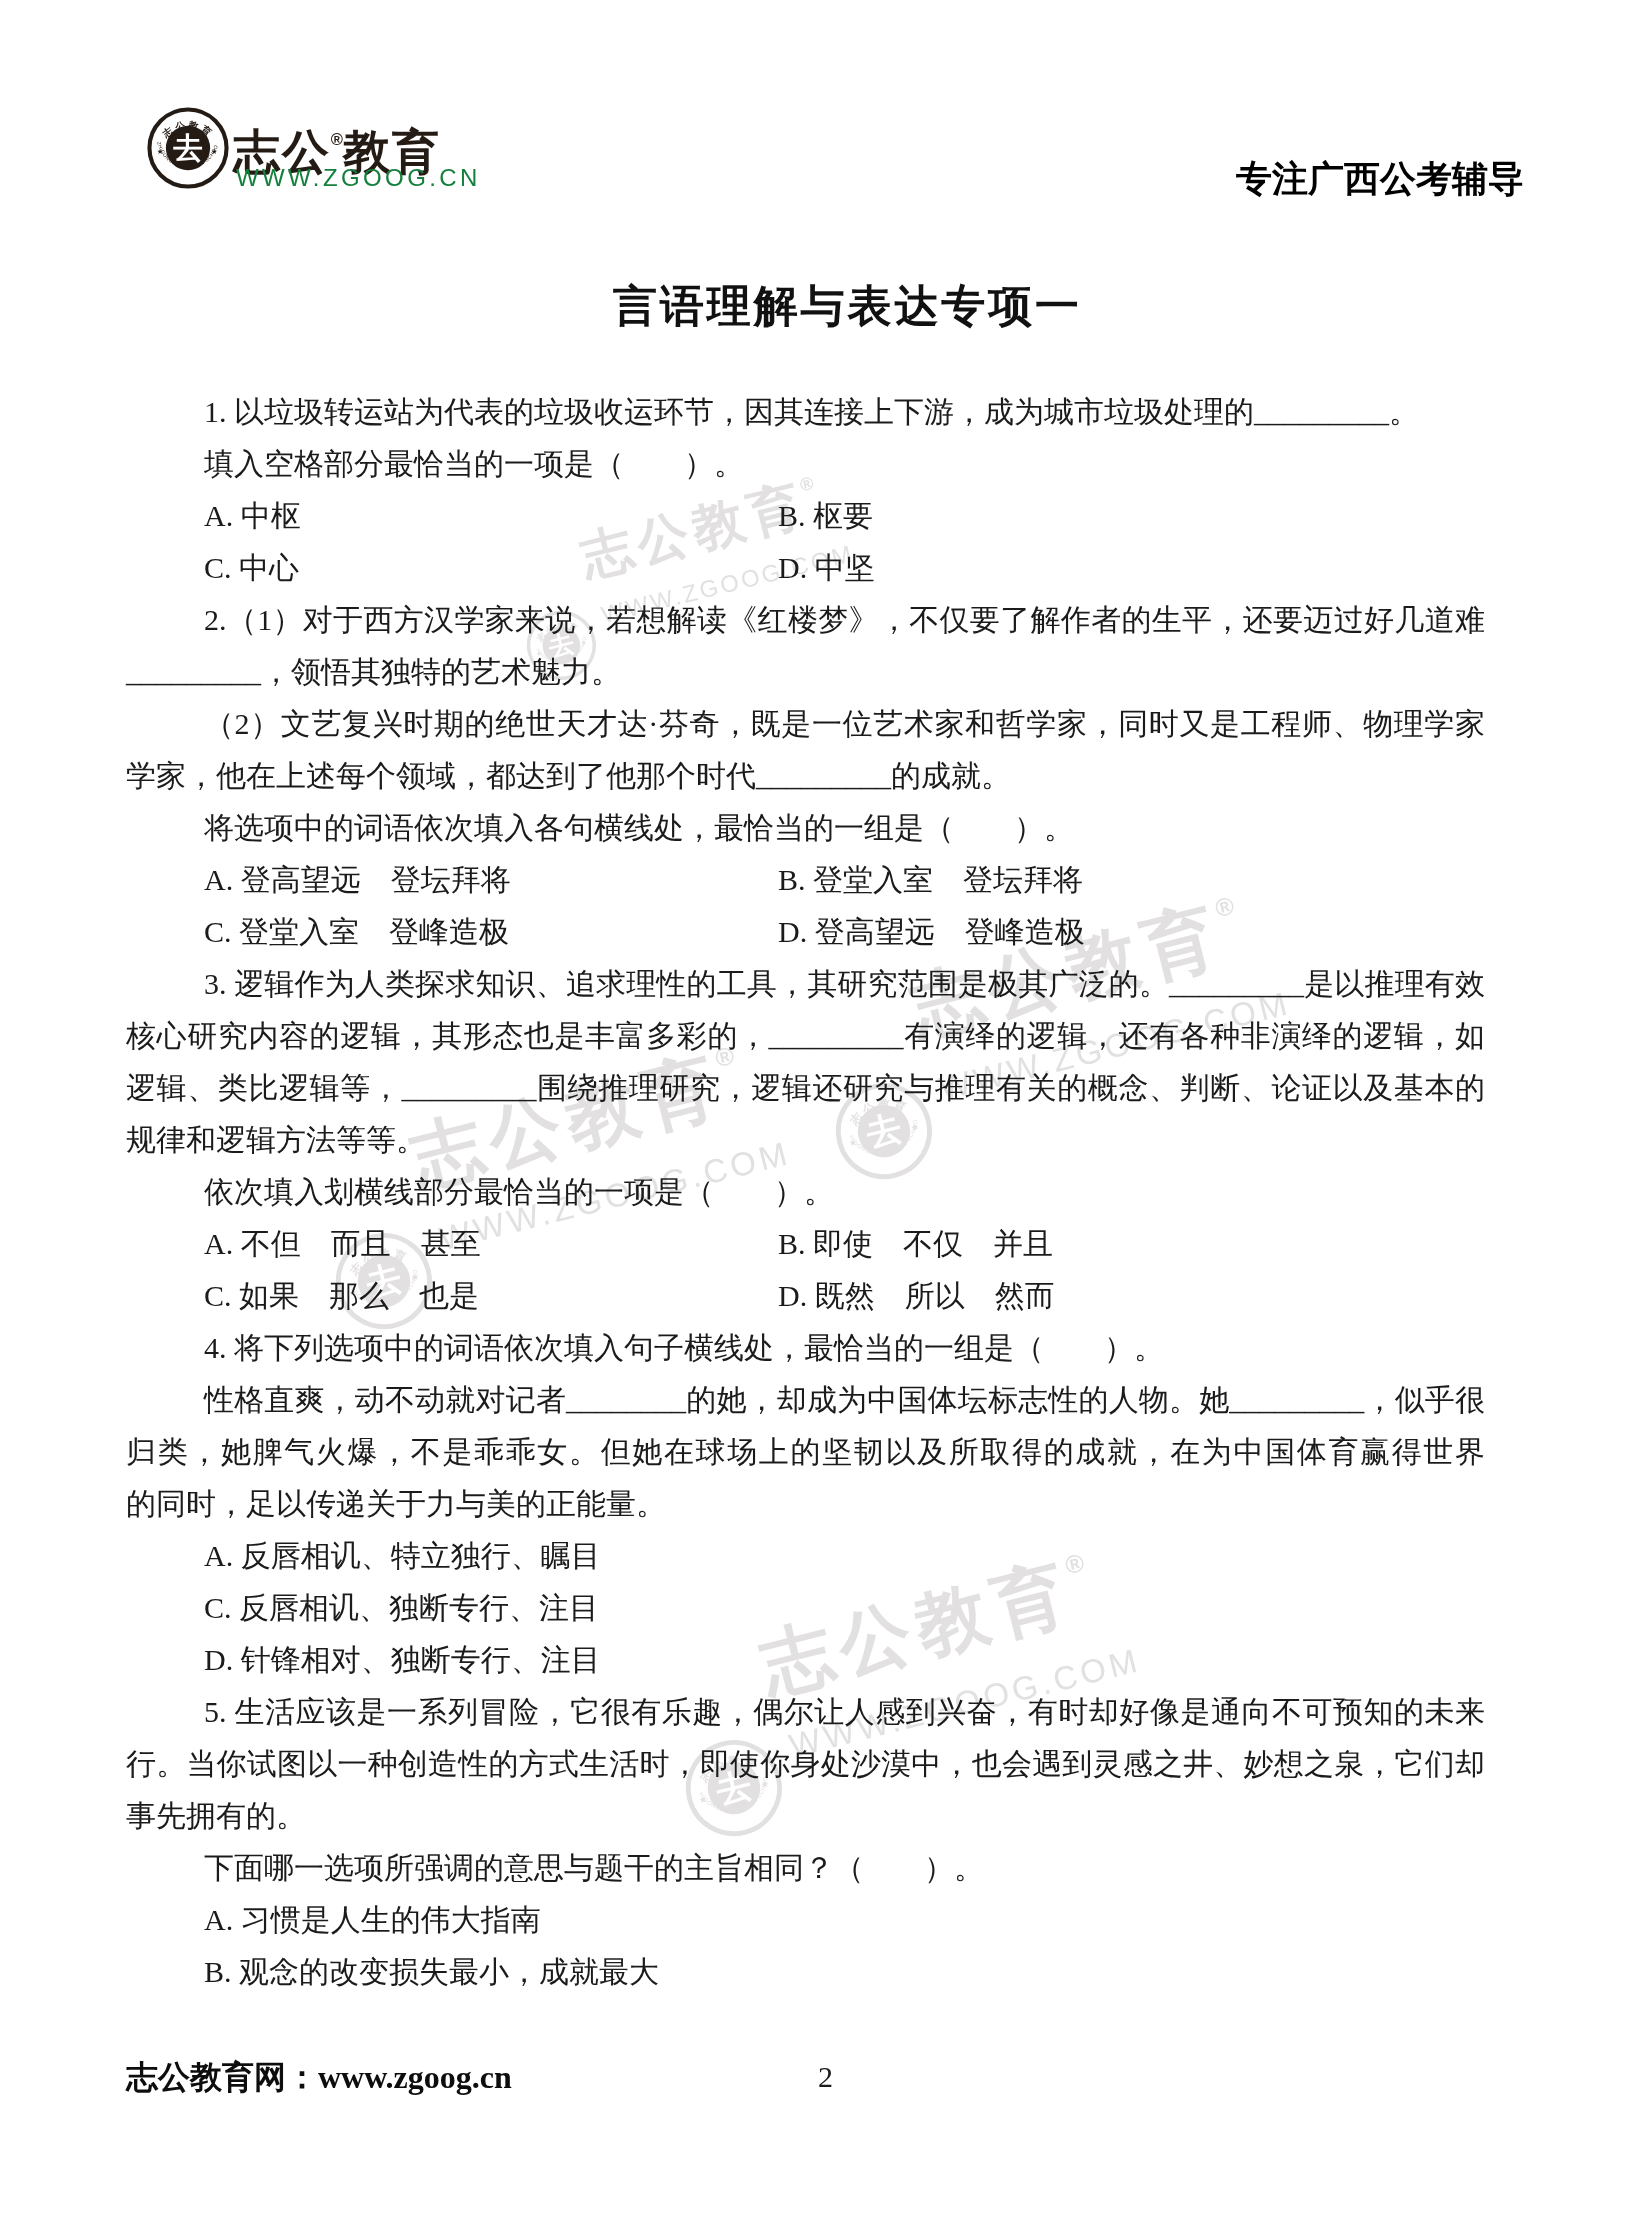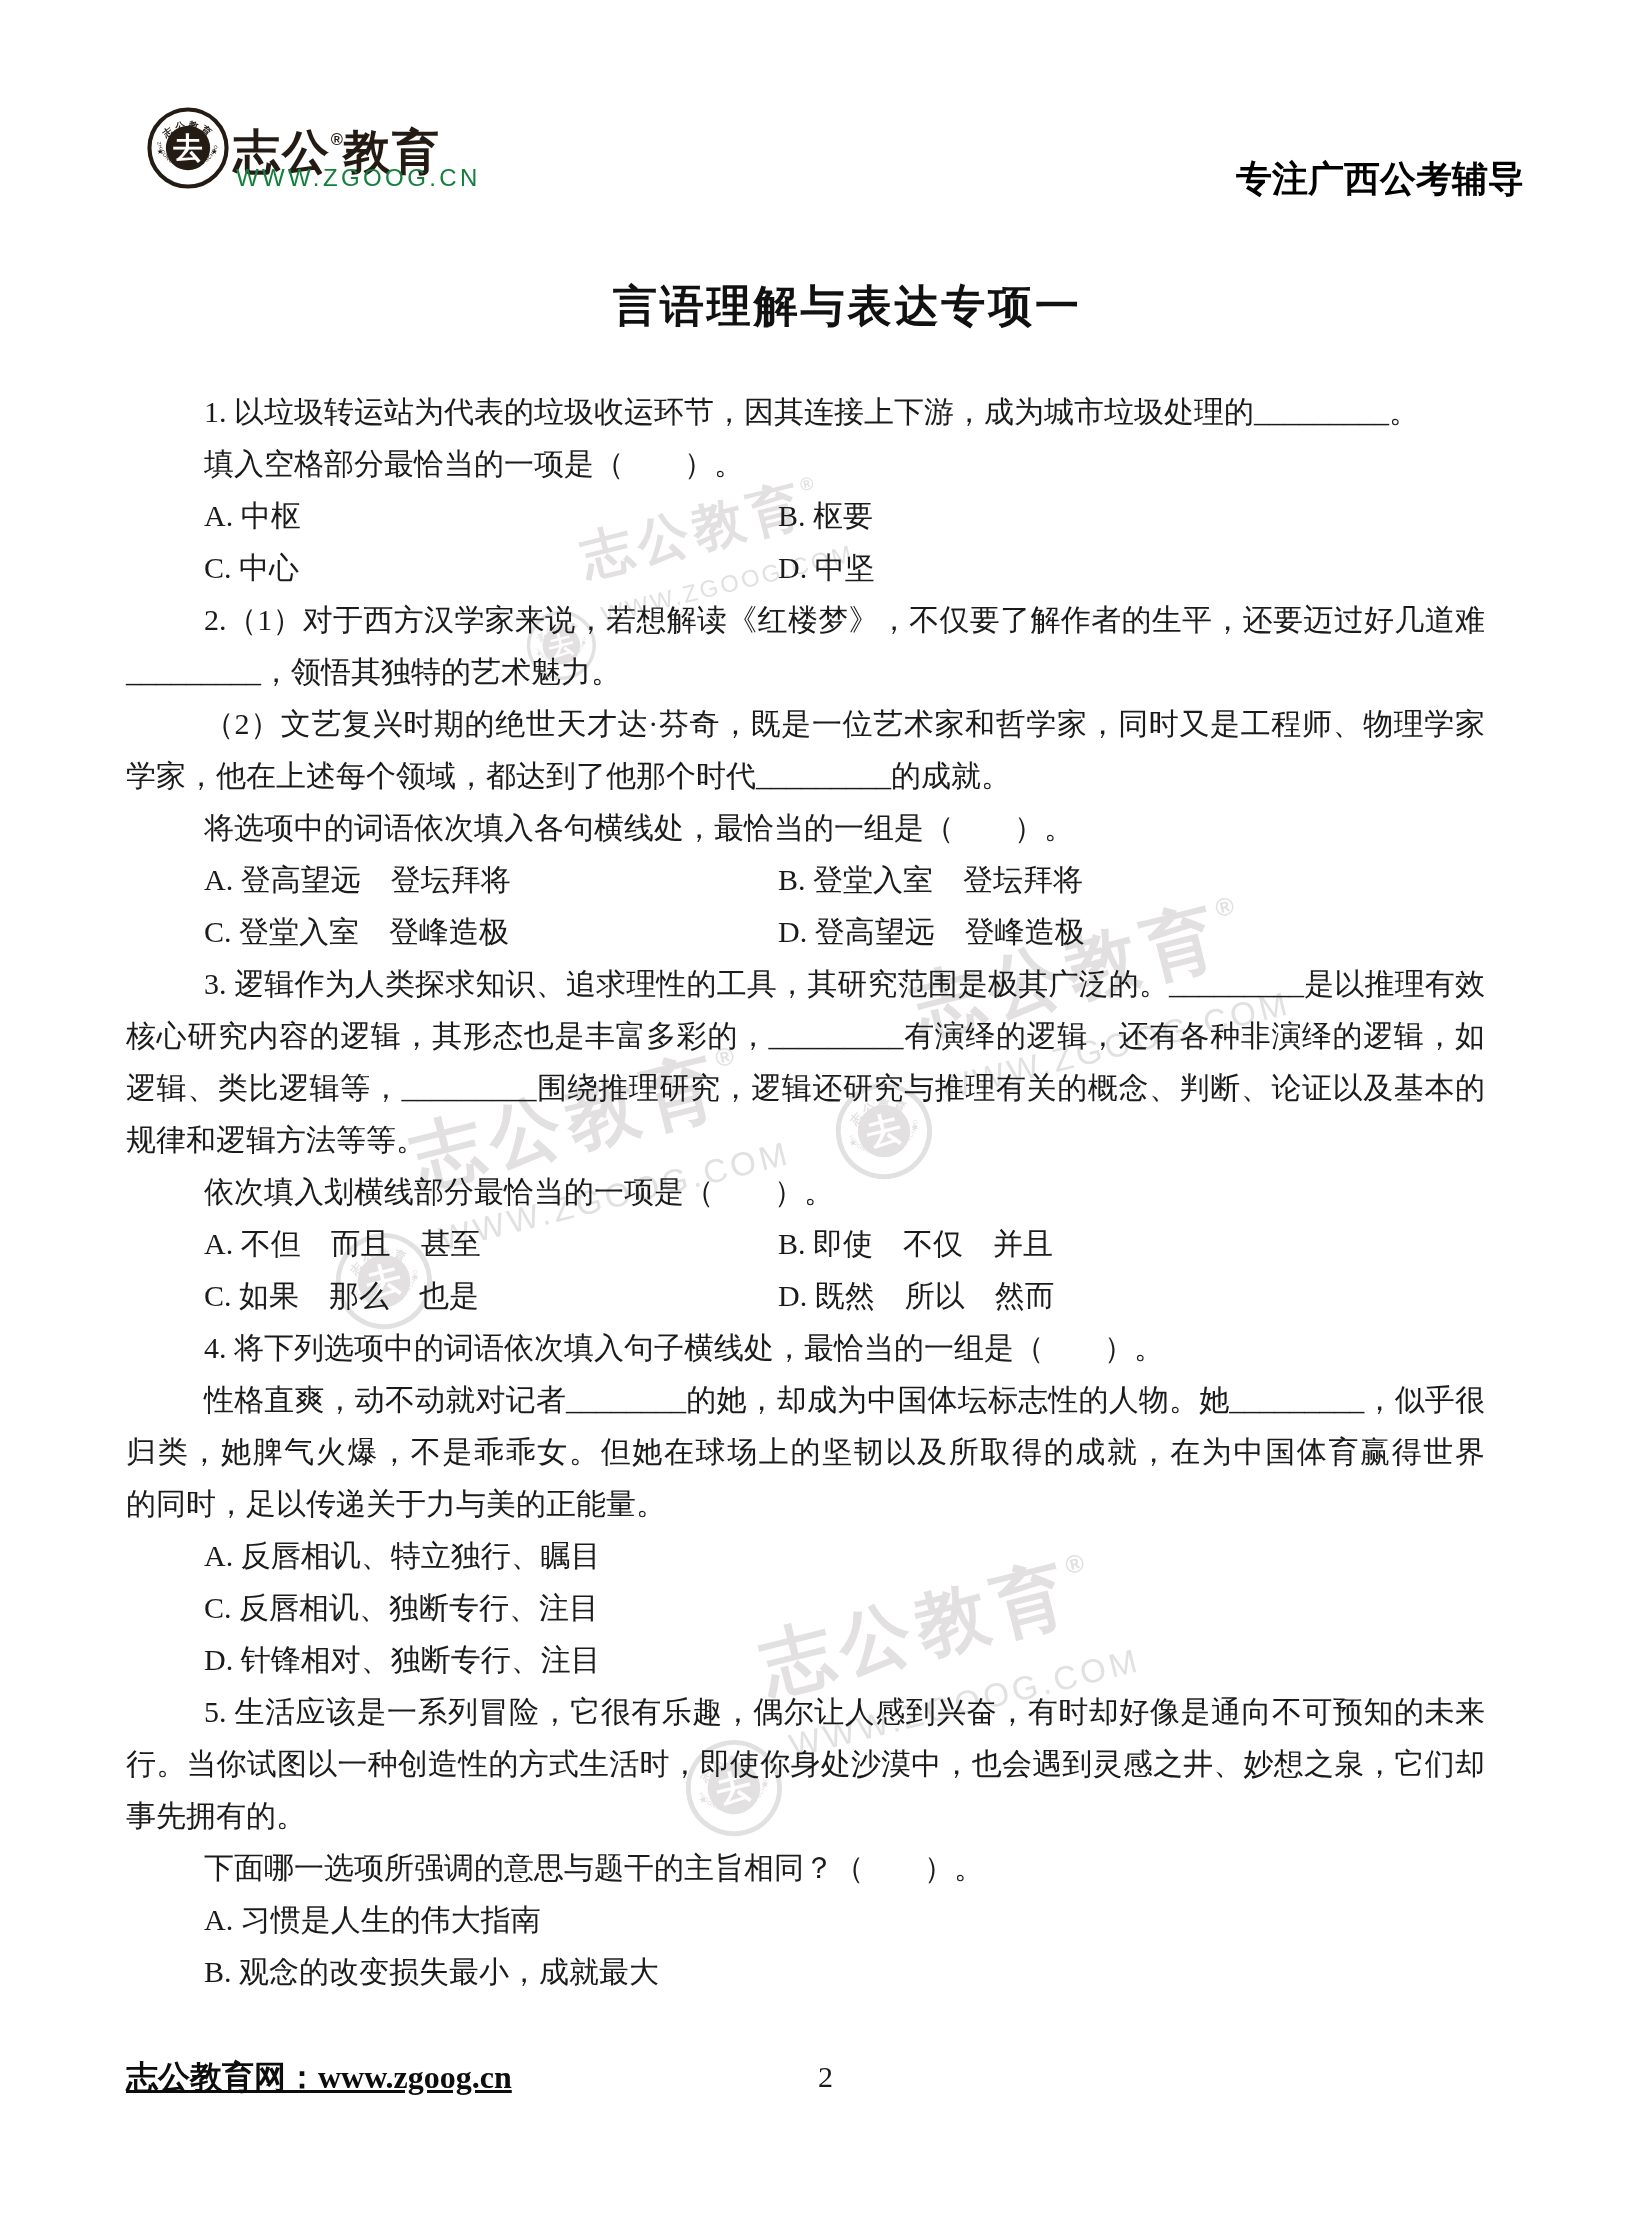--- a/index.html
+++ b/index.html
@@ -53,21 +53,21 @@
     position:relative;height:52px;line-height:52px;
     font-size:30px;white-space:nowrap;
   }
   .line.ind{padding-left:78px;}
   .line.just{white-space:normal;text-align:justify;text-align-last:justify;overflow:hidden;}
   .opt-left{display:inline-block;padding-left:78px;}
   .opt-right{position:absolute;left:645px;top:0;margin-left:7px;}
   
   .footer-site{
     position:absolute;left:126px;top:2051px;height:52px;line-height:52px;z-index:2;
-    font-size:32px;font-weight:bold;color:#0d0d0d;white-space:nowrap;text-decoration:underline;
+    font-size:32px;font-weight:bold;color:#0d0d0d;white-space:nowrap;
   }
   .page-num{
     position:absolute;left:0;right:0;top:2051px;height:52px;line-height:52px;z-index:2;
     text-align:center;font-size:30px;color:#1b1b1b;
   }
 </style>
 </head>
 <body>
 
 <div class="page">

